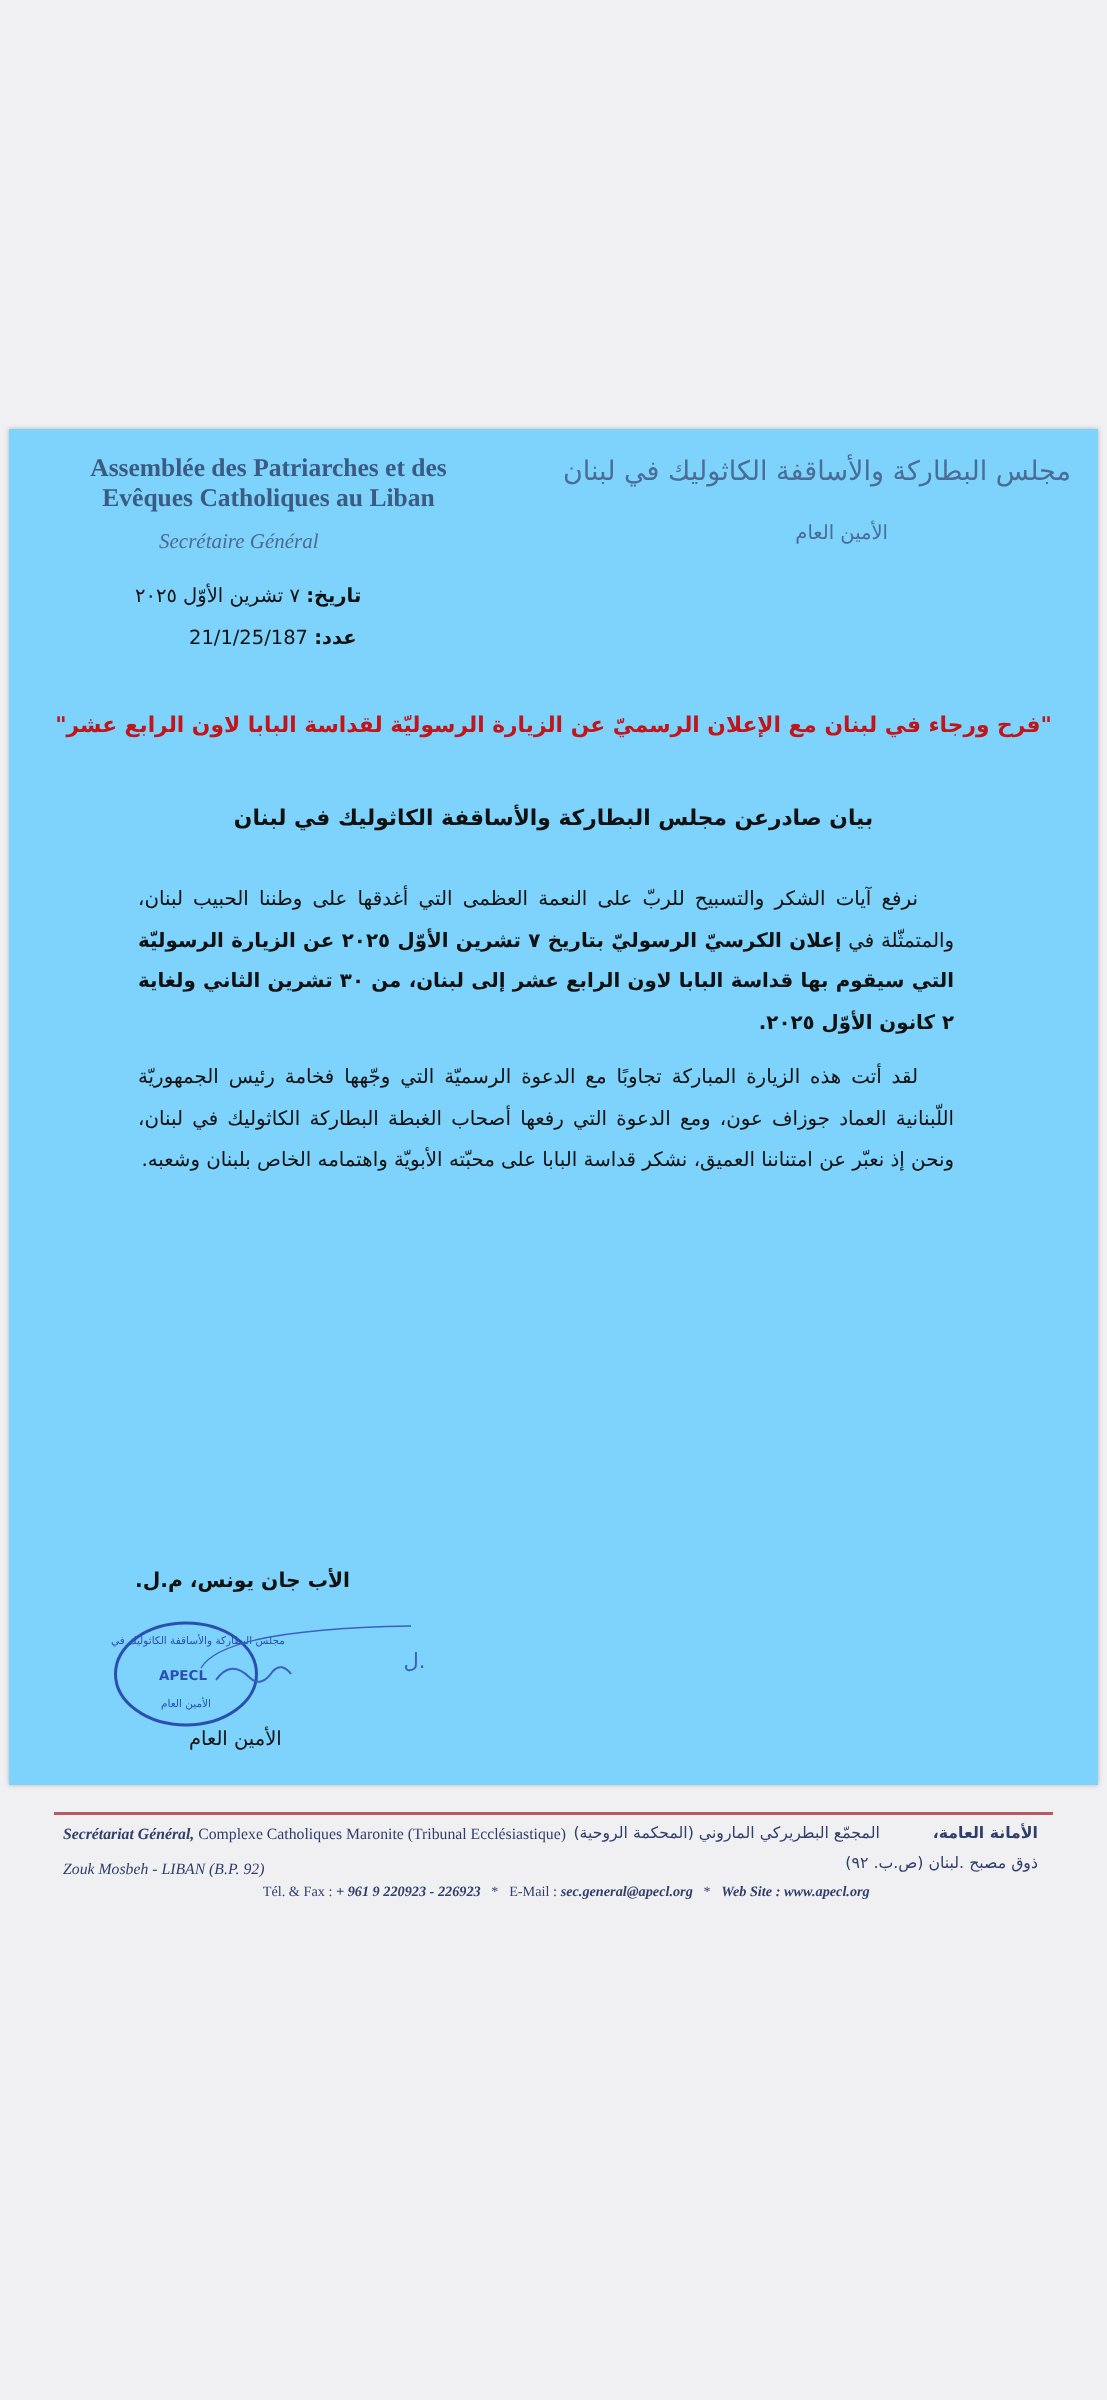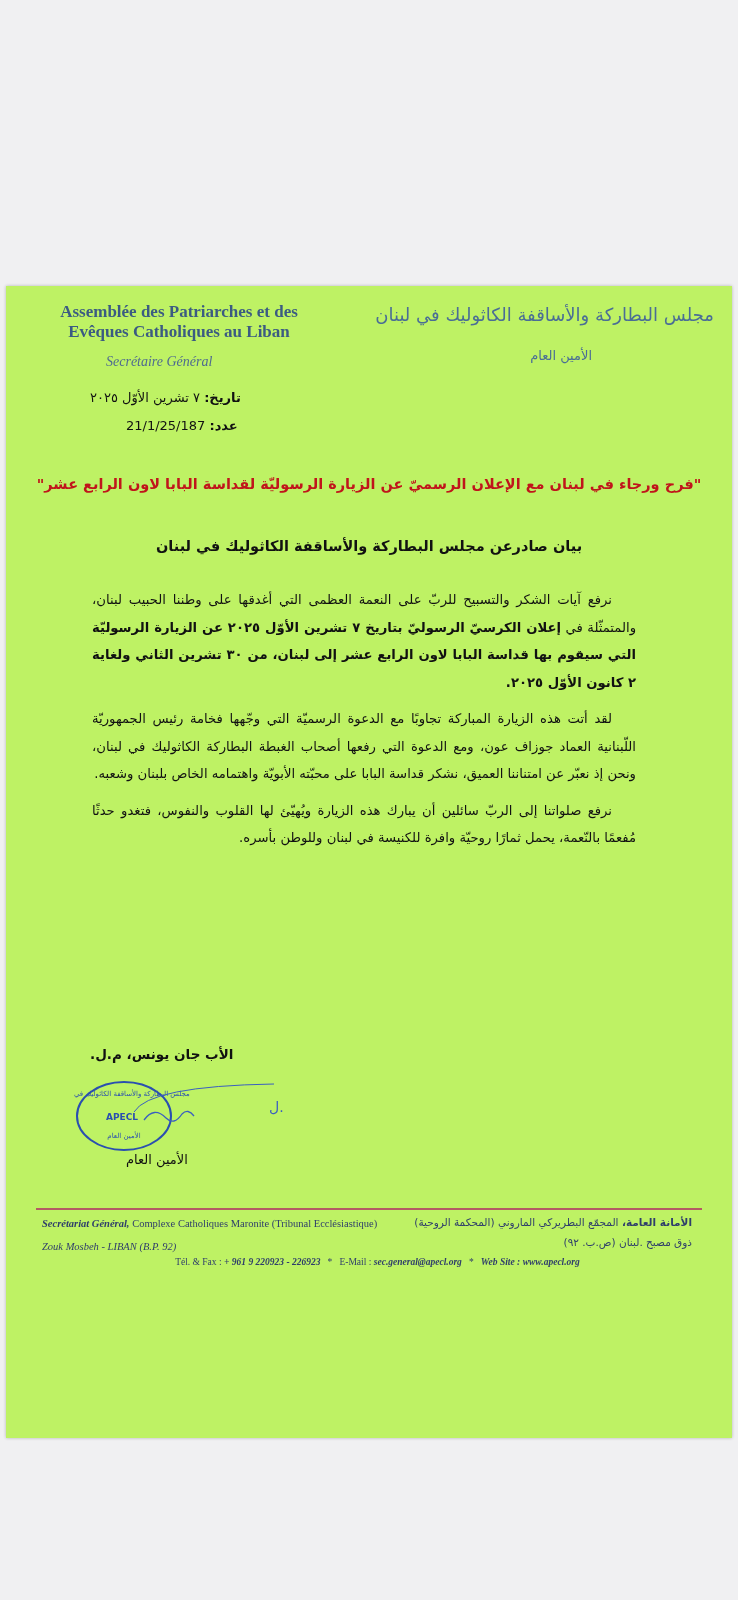--- a/index.html
+++ b/index.html
@@ -1,22 +1,22 @@
 <!DOCTYPE html>
 <html><head>
 <meta charset="utf-8">
 <style>
   html, body { margin:0; padding:0; }
   body {
     width:738px; height:1600px; background:#f0f0f2; position:relative; overflow:hidden;
     font-family:"DejaVu Sans", sans-serif;
   }
   .page {
-    position:absolute; left:6px; top:286px; width:726px; height:1152px;
-    background:#bef264; box-shadow:0 0 3px rgba(0,0,0,0.25);
+    position:absolute; left:6px; top:286px; width:726px; height:904px;
+    background:#7dd3fc; box-shadow:0 0 3px rgba(0,0,0,0.25);
   }
   .hdr-fr {
     position:absolute; left:38px; top:16px; width:270px; text-align:center;
     font-family:"Liberation Serif", serif; font-weight:bold; color:#3b5b82;
     font-size:17px; line-height:20px;
   }
   .hdr-fr-sub {
     position:absolute; left:100px; top:68px; font-family:"Liberation Serif", serif;
     font-style:italic; color:#4f6a90; font-size:14px;
   }
@@ -57,21 +57,21 @@
   .ft-fr1 {
     position:absolute; left:36px; top:932px; font-family:"Liberation Serif", serif; font-size:10.5px; color:#2f3e6b;
   }
   .ft-fr1 .it { font-style:italic; font-weight:bold; }
   .ft-fr2 {
     position:absolute; left:36px; top:955px; font-family:"Liberation Serif", serif; font-size:10.5px; color:#2f3e6b;font-style:italic;
   }
   .ft-ar1 {
     position:absolute; right:40px; top:930px; direction:rtl; font-size:10.5px; color:#2f3e6b;
   }
-  .ft-ar1 b { font-weight:bold; }
+  .ft-ar1 b { font-weight:bold;margin-left:32px; }
   .ft-ar2 {
     position:absolute; right:40px; top:950px; direction:rtl; font-size:10.5px; color:#2f3e6b;
   }
   .ft-contact {
     position:absolute; left:0; right:0; top:971px; text-align:center;
     font-family:"Liberation Serif", serif; font-size:9.5px; color:#2f3e6b;padding-left:17px;
   }
   .ft-contact .bi { font-style:italic; font-weight:bold; }
 </style>
 </head>
@@ -96,21 +96,20 @@
     <b>عدد:</b>
     <span class="ltr">21/1/25/187</span>
   </div>
 
   <div class="title-red">"فرح ورجاء في لبنان مع الإعلان الرسميّ عن الزيارة الرسوليّة لقداسة البابا لاون الرابع عشر"</div>
   <div class="subtitle">بيان صادرعن مجلس البطاركة والأساقفة الكاثوليك في لبنان</div>
 
   <div class="body">
     <p><span>نرفع آيات الشكر والتسبيح للربّ على النعمة العظمى التي أغدقها على وطننا الحبيب لبنان، والمتمثّلة في </span><span class="b">إعلان الكرسيّ الرسوليّ بتاريخ ٧ تشرين الأوّل ٢٠٢٥ عن الزيارة الرسوليّة التي سيقوم بها قداسة البابا لاون الرابع عشر إلى لبنان، من ٣٠ تشرين الثاني ولغاية ٢ كانون الأوّل ٢٠٢٥.</span></p>
     <p>لقد أتت هذه الزيارة المباركة تجاوبًا مع الدعوة الرسميّة التي وجّهها فخامة رئيس الجمهوريّة اللّبنانية العماد جوزاف عون، ومع الدعوة التي رفعها أصحاب الغبطة البطاركة الكاثوليك في لبنان، ونحن إذ نعبّر عن امتناننا العميق، نشكر قداسة البابا على محبّته الأبويّة واهتمامه الخاص بلبنان وشعبه.</p>
-    <p>نرفع صلواتنا إلى الربّ سائلين أن يبارك هذه الزيارة ويُهيّئ لها القلوب والنفوس، فتغدو حدثًا مُفعمًا بالنّعمة، يحمل ثمارًا روحيّة وافرة للكنيسة في لبنان وللوطن بأسره.</p>
   </div>
 
   <div class="signer">الأب جان يونس، م.ل.</div>
 
   <svg class="stamp" width="210" height="80" viewBox="0 0 210 80">
     <ellipse cx="50" cy="40" rx="47" ry="34" fill="none" stroke="#2a4fb0" stroke-width="2"></ellipse>
     <text x="50" y="20" font-size="7" fill="#2a4fb0" text-anchor="middle" font-family="DejaVu Sans, sans-serif">مجلس البطاركة والأساقفة الكاثوليك في لبنان</text>
     <text x="48" y="44" font-size="9" font-weight="bold" fill="#2a4fb0" text-anchor="middle" font-family="DejaVu Sans, sans-serif">APECL</text>
     <text x="50" y="62" font-size="7" fill="#2a4fb0" text-anchor="middle" font-family="DejaVu Sans, sans-serif">الأمين العام</text>
     <path d="M60 36 Q75 10 200 8" fill="none" stroke="#3a5fc0" stroke-width="1"></path>

